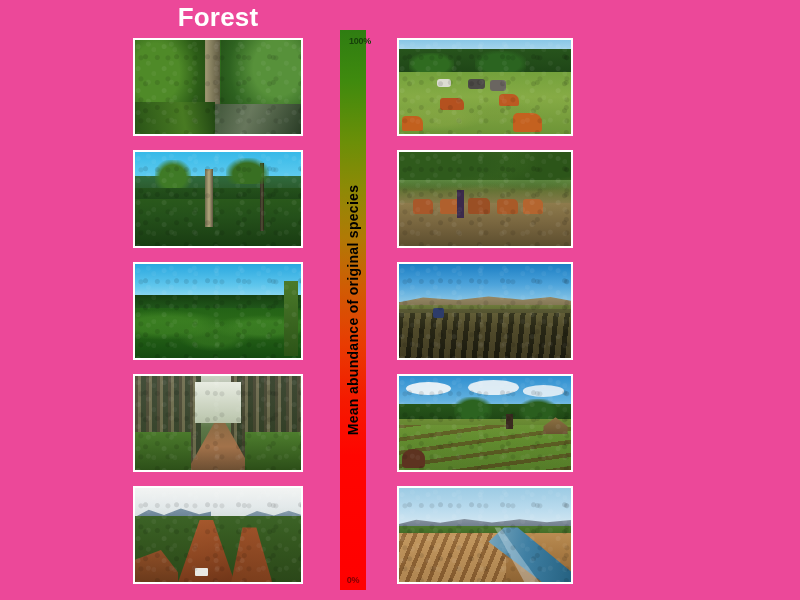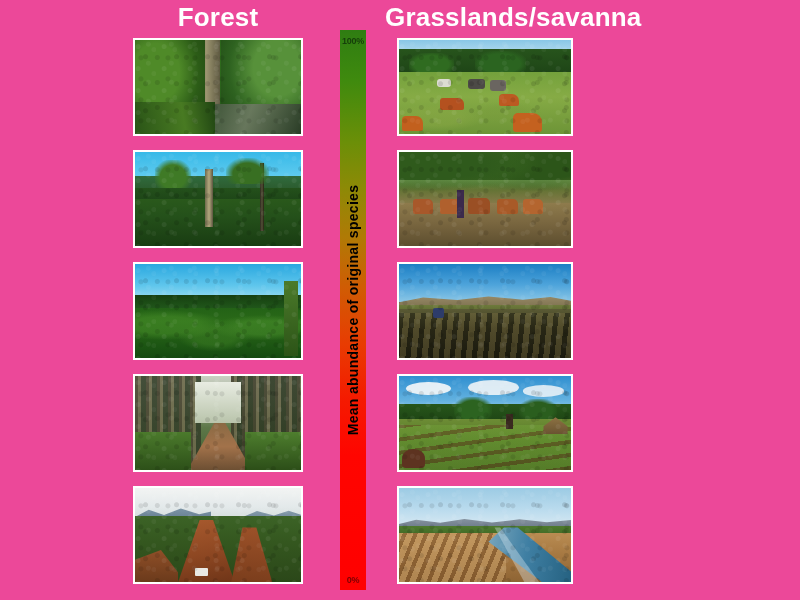--- a/index.html
+++ b/index.html
@@ -57,39 +57,38 @@
     position:absolute;inset:0;
     background:linear-gradient(to bottom,
       #2f7d12 0%, #3f8a0e 9%, #6b8f08 20%, #8c8a06 28%,
       #b07a05 37%, #d05c04 46%, #e83c02 56%, #f51a00 66%,
       #ff0500 76%, #ff0000 100%);
   }
   .cb-label{
     position:absolute;left:0;width:26px;text-align:center;
     font-size:9px;font-weight:bold;letter-spacing:-.2px;
   }
-  #cb-max{top:6px;color:#16400a;}
+  #cb-max{top:6px;color:#16400a;padding-left:7px;}
   #cb-min{bottom:5px;color:#7d0000;}
   #cb-axis-label{
     position:absolute;left:50%;top:50%;
     transform:translate(-50%,-50%) rotate(-90deg);
     transform-origin:center center;
     white-space:nowrap;
     color:#000000;font-size:14px;font-weight:bold;
     letter-spacing:.3px;
   }
 </style>
 </head>
 <body>
 
 <div class="slide">
 
   <div class="col-title" id="title-forest">Forest</div>
 
-  <div class="col-title" id="title-grass">Grasslands/savanna</div>
 
   <div class="col" id="col-forest">
 
     <div class="photo">
       <div class="lyr" style="inset:0;background:linear-gradient(150deg,#1d4a14 0%,#2f6b1c 35%,#24561a 70%,#17380f 100%);"></div>
       <div class="lyr" style="left:35%;top:0;width:16%;height:78%;background:linear-gradient(90deg,#6d6a4a,#9b9470,#5d5840);"></div>
       <div class="lyr" style="left:0;top:0;width:42%;height:100%;background:radial-gradient(ellipse at 30% 35%,#4f8a28 0 34%,#2c5c17 62%,#1b3e10 100%);"></div>
       <div class="lyr" style="right:0;top:0;width:48%;height:100%;background:radial-gradient(ellipse at 70% 30%,#57913a 0 30%,#2e6220 60%,#19400f 100%);"></div>
       <div class="lyr" style="left:42%;bottom:0;width:58%;height:32%;background:linear-gradient(110deg,#3a4f35,#6e7a63 45%,#2b3a28);opacity:.9;"></div>
       <div class="lyr" style="left:0;bottom:0;width:48%;height:34%;background:linear-gradient(80deg,#2a5417,#487a22 60%,#1f4412);"></div>

